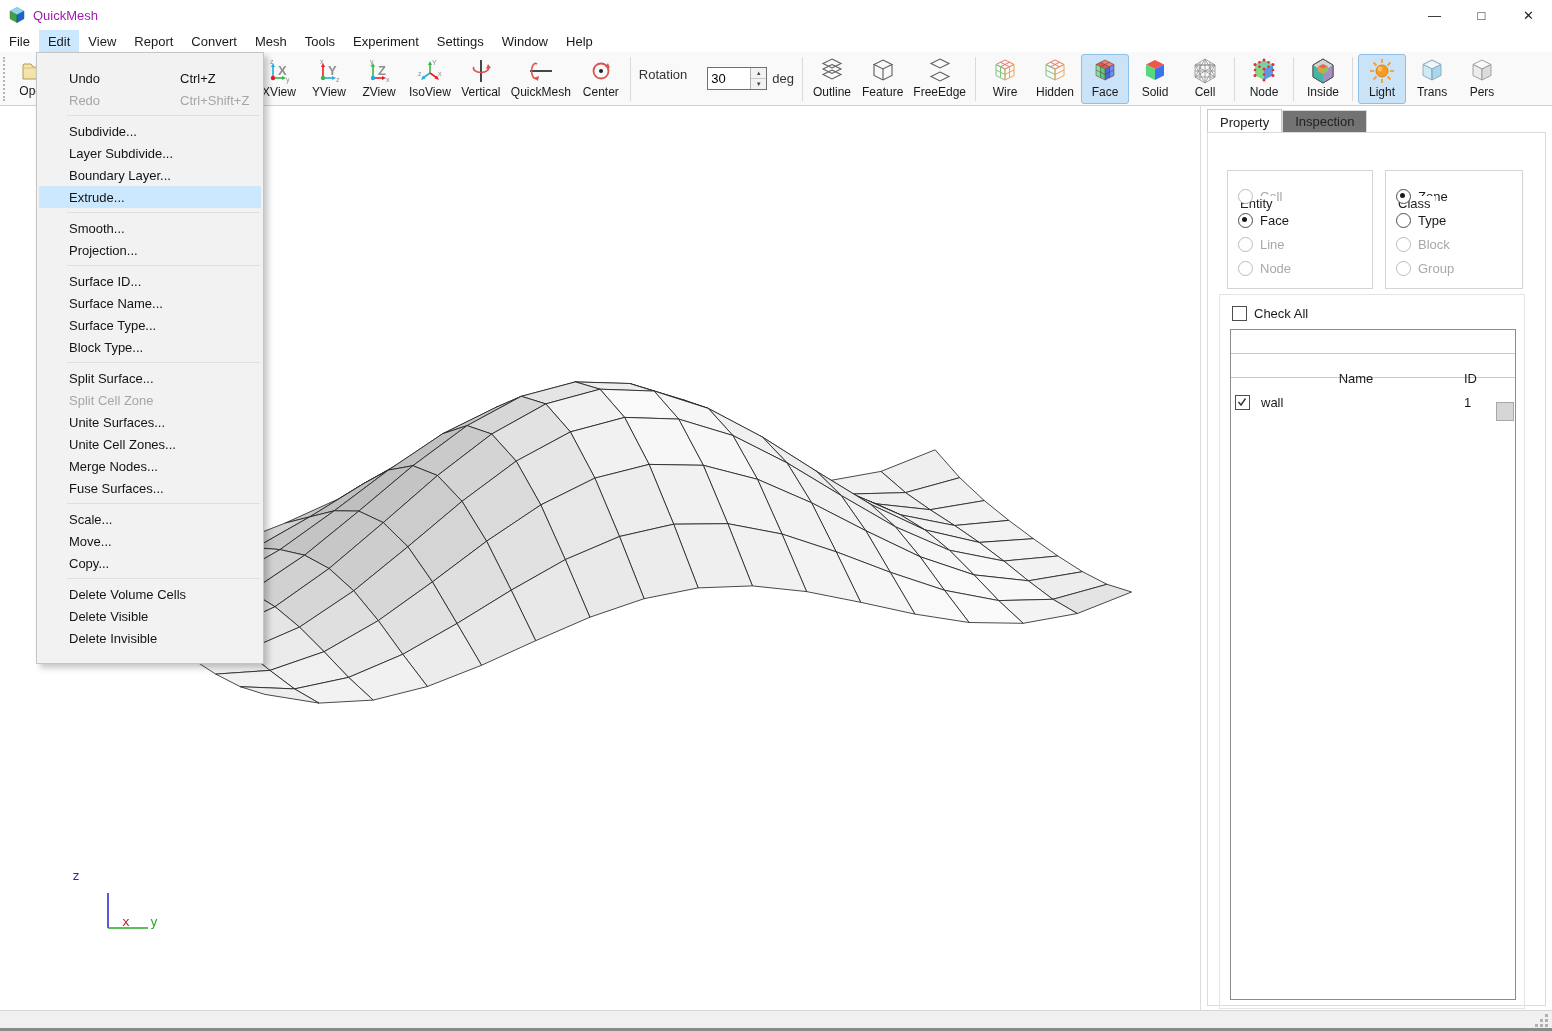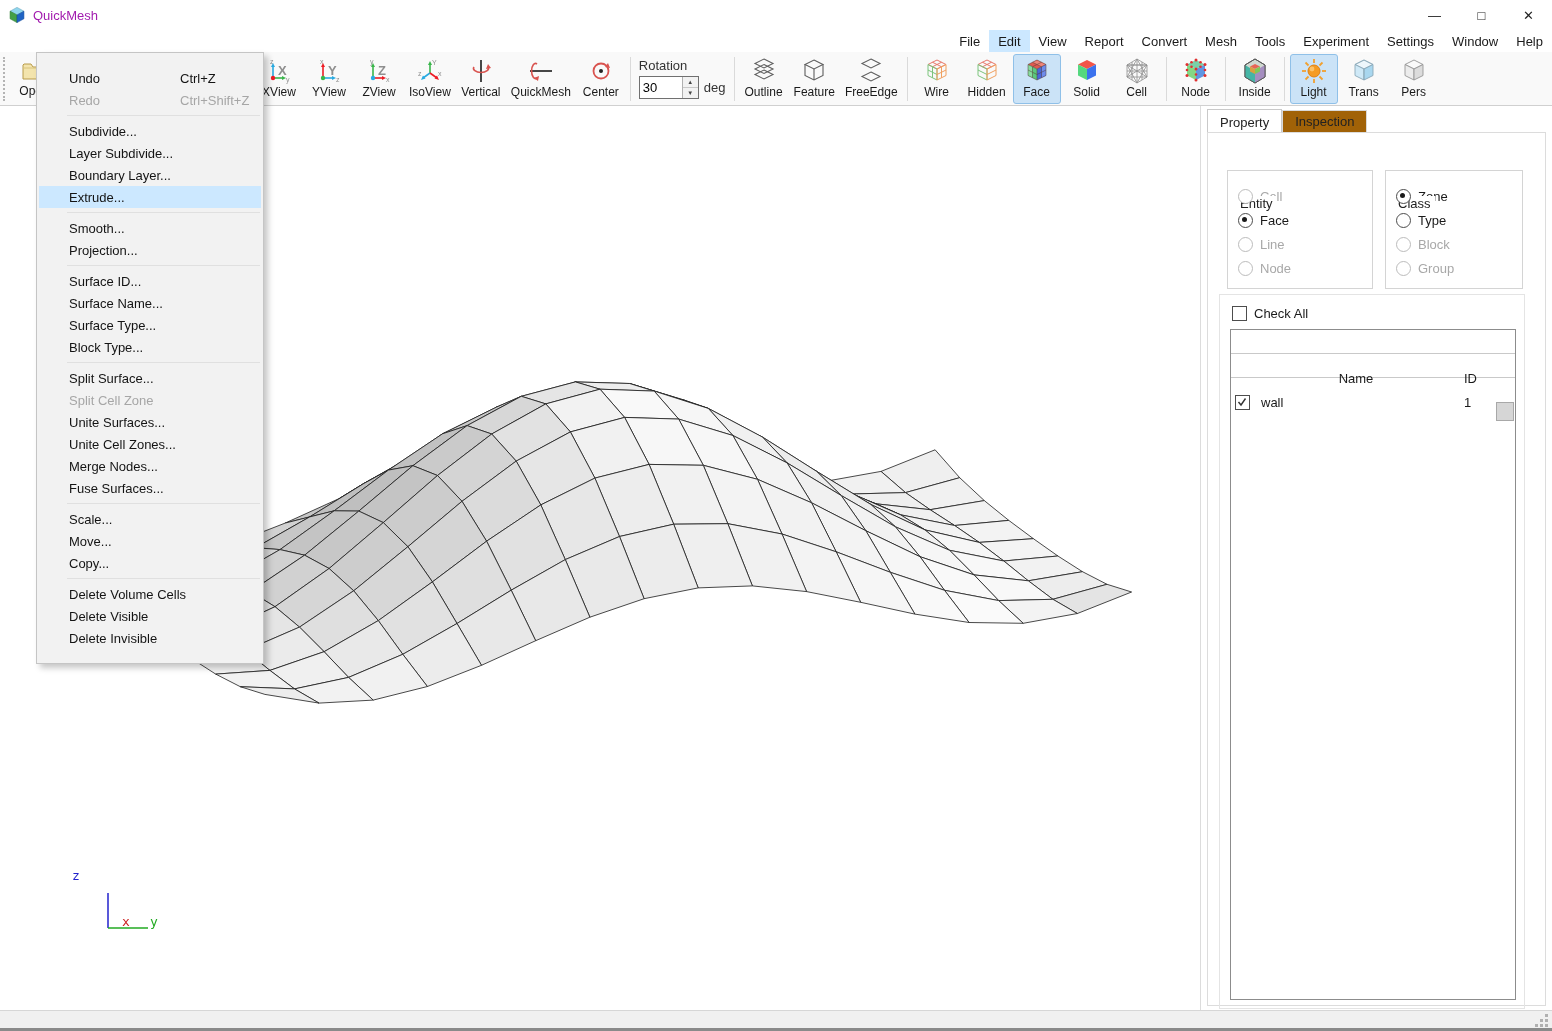--- a/index.html
+++ b/index.html
@@ -7,35 +7,35 @@
        font-family:"Liberation Sans",sans-serif;color:#1a1a1a;-webkit-font-smoothing:antialiased;}
 
   
   .titlebar{position:absolute;left:0;top:0;right:0;height:30px;background:#fff;display:flex;align-items:center;}
   .app-ico{margin-left:8px;width:18px;height:18px;}
   .title-text{margin-left:7px;font-size:13px;color:#a21caf;}
   .win-controls{position:absolute;right:0;top:0;height:30px;display:flex;}
   .win-btn{width:47px;height:30px;display:flex;align-items:center;justify-content:center;font-size:13px;color:#222;}
 
   
-  .menubar{position:absolute;left:0;top:30px;right:0;height:22px;background:#fff;display:flex;font-size:13px;justify-content:flex-end;}
+  .menubar{position:absolute;left:0;top:30px;right:0;height:22px;background:#fff;display:flex;font-size:13px;}
   .menu-item{padding:0 9px;display:flex;align-items:center;cursor:default;}
   .menu-item.active{background:#cce8ff;}
 
   
   .toolbar{position:absolute;left:0;top:52px;right:0;height:53px;background:#f9f9f9;
            border-bottom:1px solid #d0d0d0;display:flex;align-items:center;}
   .tgrip{width:0;height:44px;border-left:2px dotted #b4b4b4;margin:0 4px 0 3px;}
   .tbtn{height:48px;min-width:40px;padding:0 3px;margin:0 1px;display:flex;flex-direction:column;align-items:center;
         justify-content:center;gap:1px;border:1px solid transparent;border-radius:3px;font-size:12px;color:#1a1a1a;}
   .tbtn.checked{background:#cbe3f7;border-color:#8fc0e8;}
   .tsep{width:1px;height:44px;background:#dadada;margin:0 4px;}
-  .rot-group{display:flex;flex-direction:column;margin:0 4px;}
+  .rot-group{display:flex;margin:0 4px;}
   .rot-label{font-size:13px;color:#333;margin-bottom:3px;}
-  .rot-row{display:flex;align-items:center;}
+  .rot-row{display:flex;align-items:center;margin-left:20px;}
   .rot-box{display:flex;width:58px;height:21px;border:1px solid #707070;background:#fff;}
   .rot-input{flex:1;border:0;outline:0;font:13px "Liberation Sans",sans-serif;padding:0 3px;width:34px;}
   .spin{width:15px;display:flex;flex-direction:column;border-left:1px solid #b0b0b0;}
   .spin-btn{flex:1;display:flex;align-items:center;justify-content:center;font-size:6px;color:#444;background:#f2f2f2;}
   .spin-btn:first-child{border-bottom:1px solid #c8c8c8;}
   .rot-unit{font-size:13px;color:#333;margin-left:5px;}
   .toolbar-spacer{flex:1;}
 
   
   .canvas{position:absolute;left:0;top:106px;width:1200px;height:904px;background:#fff;}
@@ -48,21 +48,21 @@
   .pitem{height:22px;display:flex;align-items:center;padding-left:30px;margin:0 2px;position:relative;color:#141414;}
   .pitem .sc{position:absolute;left:141px;text-align:center;}
   .pitem.disabled{color:#a6a6a6;}
   .pitem.sel{background:#cce8ff;}
   .psep{height:1px;background:#e0e0e0;margin:4px 3px 4px 30px;}
 
   
   .rdivider{position:absolute;left:1200px;top:106px;width:1px;height:904px;background:#dcdcdc;}
   .rpanel{position:absolute;left:1201px;top:106px;width:351px;height:904px;background:#fff;}
   .tabs{position:absolute;left:6px;top:4px;display:flex;align-items:flex-end;height:23px;}
-  .tab{font-size:13px;padding:3px 12px 4px;border:1px solid #d9d9d9;border-bottom:none;background:#a16207;color:#222;}
+  .tab{font-size:13px;padding:3px 12px 4px;border:1px solid #d9d9d9;border-bottom:none;background:#737373;color:#222;}
   .tab.active{background:#fff;position:relative;top:1px;padding-top:5px;border-color:#c9c9c9;}
   .tabpage{position:absolute;left:6px;top:26px;width:337px;height:872px;border:1px solid #dcdcdc;background:#fff;}
   .groupbox{position:absolute;border:1px solid #d4d4d4;}
   .gb-entity{left:19px;top:37px;width:144px;height:117px;}
   .gb-class{left:177px;top:37px;width:136px;height:117px;}
   .gb-title{position:absolute;top:-9px;left:8px;background:#fff;padding:0 4px;font-size:13px;color:#222;margin-top:34px;}
   .radio-row{display:flex;align-items:center;gap:7px;height:24px;padding-left:10px;margin-top:0px;font-size:13px;}
   .radio-row.first{margin-top:13px;}
   .radio{width:13px;height:13px;border:1px solid #4d4d4d;border-radius:50%;background:#fff;position:relative;flex:none;}
   .radio.on::after{content:"";position:absolute;left:3px;top:3px;width:5px;height:5px;border-radius:50%;background:#1a1a1a;}

